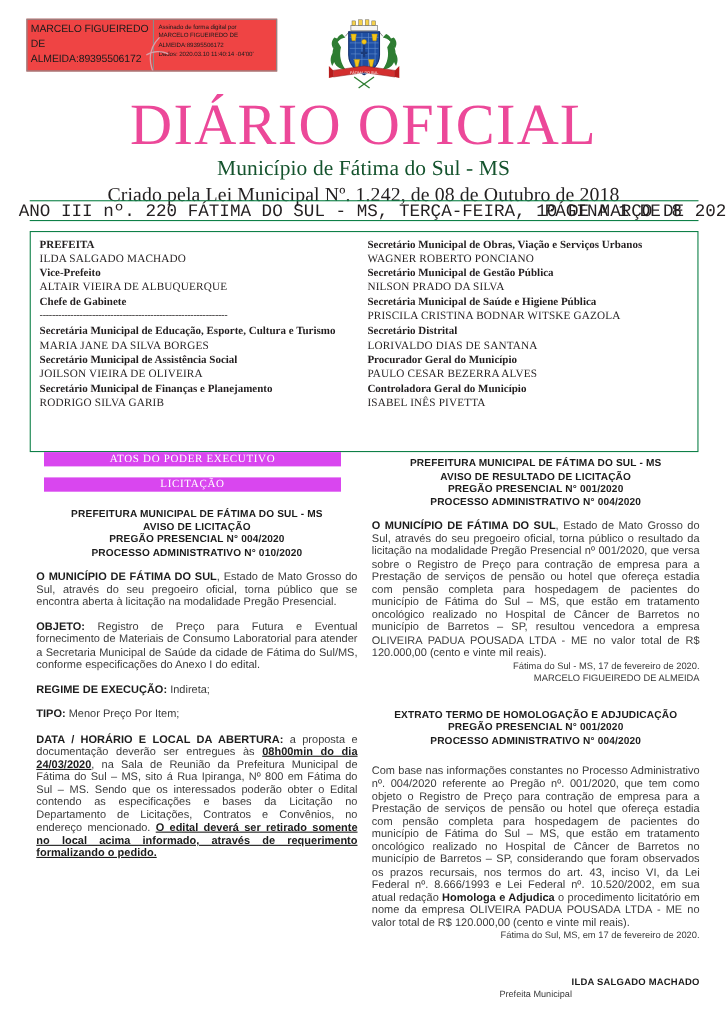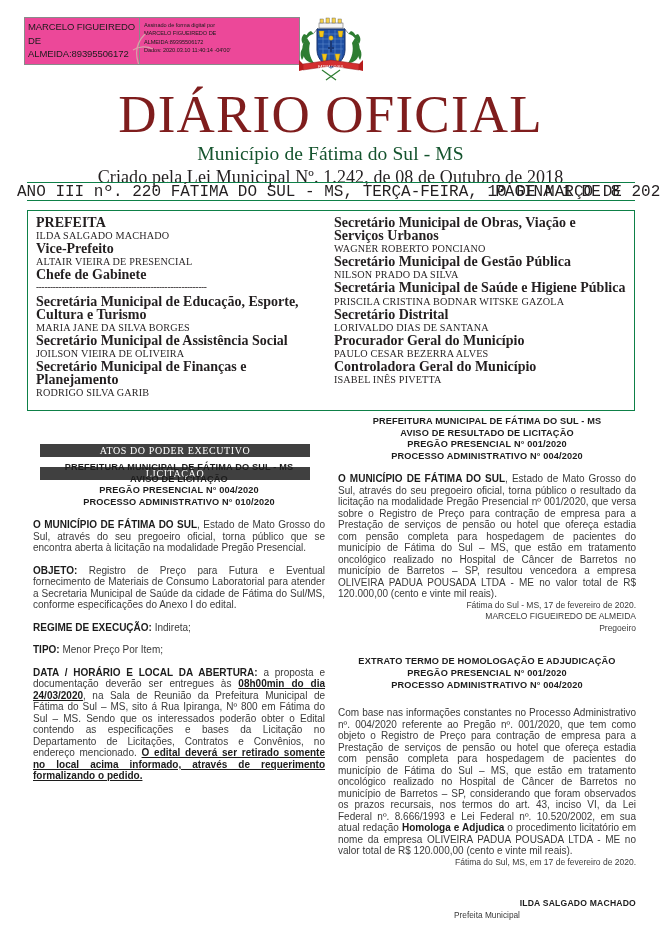--- a/index.html
+++ b/index.html
@@ -21,27 +21,27 @@
     left: 0; top: 0;
     width: 661px;
     height: 935px;
   }
 
   
   .sig-box {
     position: absolute;
     left: 24px;
     top: 17px;
-    width: 276px;
+    width: 228px;
     height: 48px;
     border: 1px solid #8a8a8a;
     box-sizing: border-box;
     display: flex;
     overflow: hidden;
-    background: #ec4899;
+    background: #ef4444;
   }
   .sig-left {
     width: 114px;
     padding: 2px 2px 0 3px;
     box-sizing: border-box;
     font-family: "Liberation Sans", sans-serif;
     font-size: 9.5px;
     line-height: 13.5px;
     color: #1b1b1b;
     letter-spacing: -0.1px;
@@ -87,21 +87,21 @@
     left: 0;
     top: 86px;
     width: 661px;
     text-align: center;
   }
   .masthead-title {
     font-family: "Liberation Serif", serif;
     font-size: 53px;
     line-height: 56px;
     letter-spacing: 1.2px;
-    color: #7f1d1d;
+    color: #ec4899;
     font-weight: normal;
     margin: 0;
   }
   .masthead-sub {
     font-family: "Liberation Serif", serif;
     font-size: 19.5px;
     line-height: 24px;
     color: #14532d;
     margin: 0;
     letter-spacing: 0.1px;
@@ -164,21 +164,21 @@
   .off-col {
     box-sizing: border-box;
     padding: 5px 6px 0 8px;
   }
   .off-col-left  { width: 298px; }
   .off-col-right { width: 306px; padding-left: 8px; }
 
   .off-role {
     font-family: "Liberation Serif", serif;
     font-weight: bold;
-    font-size: 14px;
+    font-size: 10px;
     line-height: 13.1px;
     color: #231f20;
   }
   .off-name {
     font-family: "Liberation Serif", serif;
     font-weight: normal;
     font-size: 10.2px;
     line-height: 13.1px;
     color: #231f20;
     letter-spacing: 0.15px;
@@ -189,27 +189,26 @@
     line-height: 13.1px;
     color: #231f20;
     letter-spacing: -0.3px;
     overflow: hidden;
     white-space: nowrap;
   }
 
   
   .banner {
     position: absolute;
-    background: #404040;
+    background: #d946ef;
     color: #ffffff;
     text-align: center;
     font-family: "Liberation Serif", serif;
     font-size: 10px;
     letter-spacing: 0.6px;
-    margin-top: 33px;
   }
   .banner-exec {
     left: 40px;
     top: 411px;
     width: 270px;
     height: 13px;
     line-height: 13px;
   }
   .banner-lic {
     left: 40px;
@@ -391,21 +390,21 @@
     <span class="issue-left">ANO III nº. 220    FÁTIMA DO SUL - MS, TERÇA-FEIRA, 10  DE MARÇO DE 2020</span>
     <span class="issue-right">PÁGINA 1 DE 8</span>
   </div>
   <div class="rule rule-bottom"></div>
 
   <div class="officials">
     <div class="off-col off-col-left" id="off-left">
         <div class="off-role">PREFEITA</div>
         <div class="off-name">ILDA SALGADO MACHADO</div>
         <div class="off-role">Vice-Prefeito</div>
-        <div class="off-name">ALTAIR VIEIRA DE PRESENCIAL</div>
+        <div class="off-name">ALTAIR VIEIRA DE ALBUQUERQUE</div>
         <div class="off-role">Chefe de Gabinete</div>
         <div class="off-sep">-------------------------------------------------------------</div>
         <div class="off-role">Secretária Municipal de Educação, Esporte, Cultura e Turismo</div>
         <div class="off-name">MARIA JANE DA SILVA BORGES</div>
         <div class="off-role">Secretário Municipal de Assistência Social</div>
         <div class="off-name">JOILSON VIEIRA DE OLIVEIRA</div>
         <div class="off-role">Secretário Municipal de Finanças e Planejamento</div>
         <div class="off-name">RODRIGO SILVA GARIB</div>
       </div>
     <div class="off-col off-col-right" id="off-right">
@@ -463,21 +462,20 @@
       <div>PREGÃO PRESENCIAL N° 001/2020</div>
       <div>PROCESSO ADMINISTRATIVO N° 004/2020</div>
     </div>
 
     <div class="para">
       <b>O MUNICÍPIO DE FÁTIMA DO SUL</b><span>, Estado de Mato Grosso do Sul, através do seu pregoeiro oficial, torna público o resultado da licitação na modalidade Pregão Presencial nº 001/2020, que versa sobre o Registro de Preço para contração de empresa para a Prestação de serviços de pensão ou hotel que ofereça estadia com pensão completa para hospedagem de pacientes do município de Fátima do Sul – MS, que estão em tratamento oncológico realizado no Hospital de Câncer de Barretos no município de Barretos – SP, resultou vencedora a empresa OLIVEIRA PADUA POUSADA LTDA - ME no valor total de R$ 120.000,00 (cento e vinte mil reais).</span>
     </div>
 
     <div class="sig-line">Fátima do Sul - MS, 17 de fevereiro de 2020.</div>
     <div class="sig-line name">MARCELO FIGUEIREDO DE ALMEIDA</div>
-    <div class="sig-line">Pregoeiro</div>
 
     <div class="hd-r" style="margin-top:22px;">
       <div>EXTRATO TERMO DE HOMOLOGAÇÃO E ADJUDICAÇÃO</div>
       <div>PREGÃO PRESENCIAL N° 001/2020</div>
       <div>PROCESSO ADMINISTRATIVO N° 004/2020</div>
     </div>
 
     <div class="para" style="margin-top:16px;">
       <span>Com base nas informações constantes no Processo Administrativo nº. 004/2020 referente ao Pregão nº. 001/2020, que tem como objeto o Registro de Preço para contração de empresa para a Prestação de serviços de pensão ou hotel que ofereça estadia com pensão completa para hospedagem de pacientes do município de Fátima do Sul – MS, que estão em tratamento oncológico realizado no Hospital de Câncer de Barretos no município de Barretos – SP, considerando que foram observados os prazos recursais, nos termos do art. 43, inciso VI, da Lei Federal nº. 8.666/1993 e Lei Federal nº. 10.520/2002, em sua atual redação </span><b>Homologa e Adjudica</b><span> o procedimento licitatório em nome da empresa OLIVEIRA PADUA POUSADA LTDA - ME no valor total de R$ 120.000,00 (cento e vinte mil reais).</span>
     </div>

